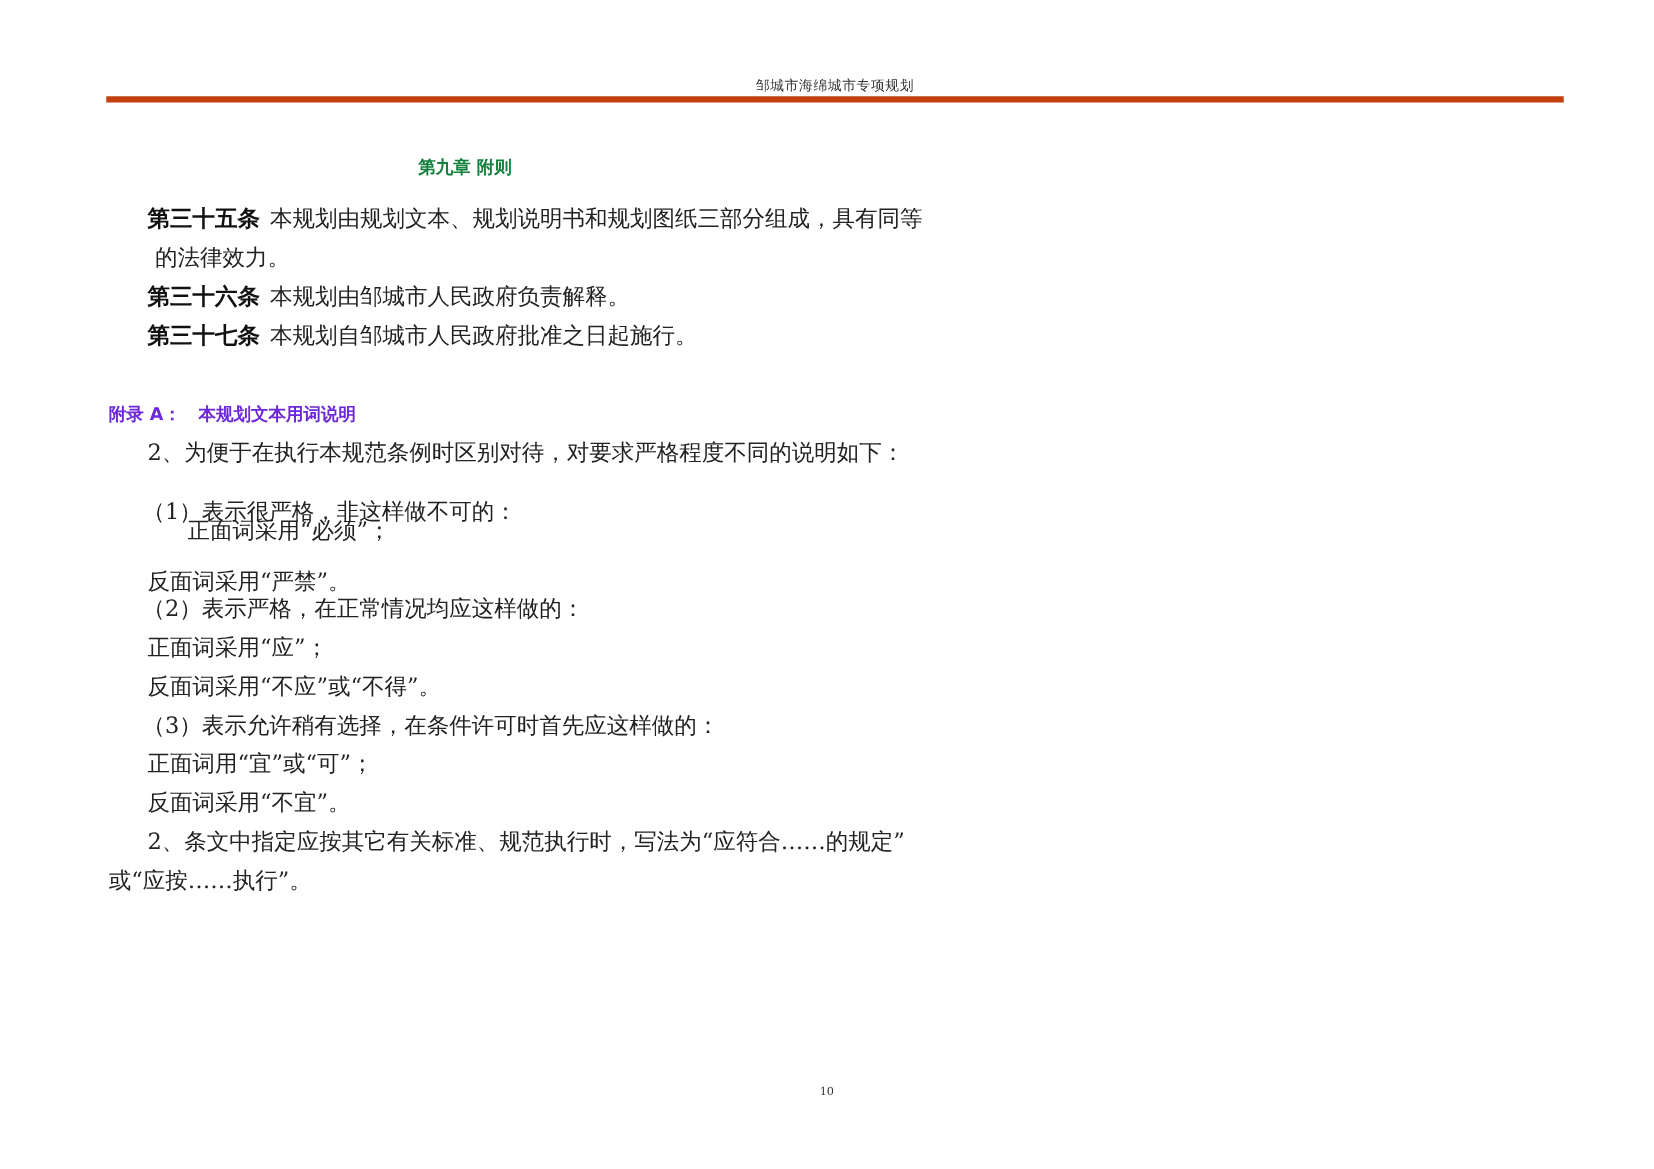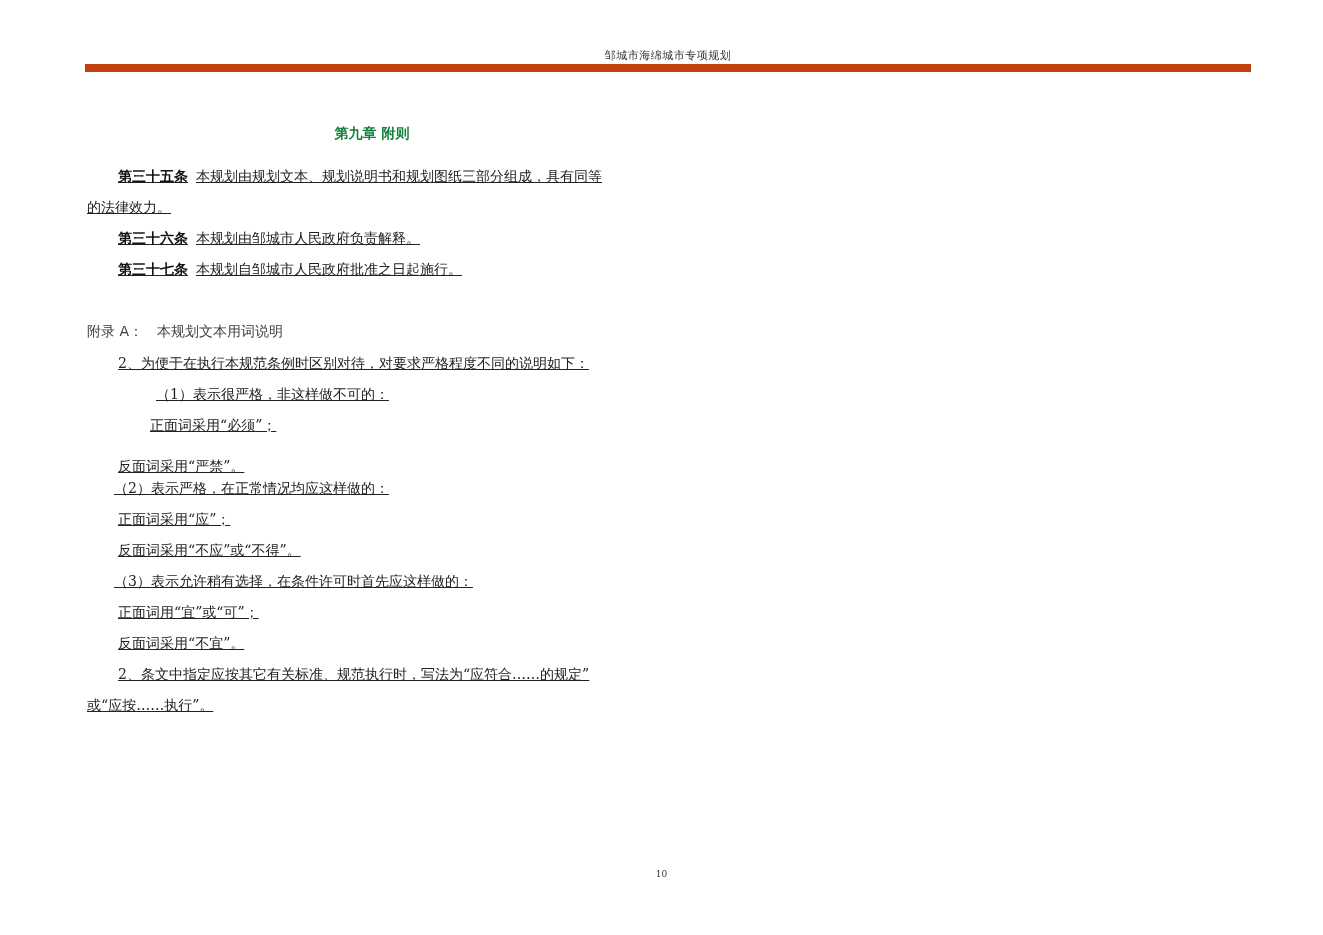--- a/index.html
+++ b/index.html
@@ -11,24 +11,24 @@
       width: 1323px;
       height: 935px;
       position: relative;
       overflow: hidden;
       font-family: "DejaVu Serif", "Liberation Serif", serif;
       color: #1a1a1a;
     }
     .page-header {
       position: absolute;
       left: 85px;
-      top: 46px;
+      top: 59px;
       width: 1166px;
       height: 18px;
-      border-bottom: 8px solid #c2410c;
+      border-bottom: 5px solid #c2410c;
       text-decoration: underline;
     }
     .page-header-title {
       position: absolute;
       left: 0;
       right: 0;
       top: 2px;
       text-align: center;
       font-size: 11px;
       color: #333;
@@ -46,42 +46,41 @@
       width: 570px;
       top: 125px;
       text-align: center;
       font-family: "DejaVu Sans", "Liberation Sans", sans-serif;
       font-weight: bold;
       font-size: 14px;
       color: #15803d;
     }
     .line {
       position: absolute;
-      font-size: 14px;
+      font-size: 18px;
       line-height: 18px;
       white-space: nowrap;
       color: #222;
-      text-decoration: underline;
     }
     .indent { left: 31px; }
     .flush { left: 0; }
     .article-num {
       font-family: "DejaVu Sans", "Liberation Sans", sans-serif;
       font-weight: bold;
       color: #111;
       margin-right: 8px;
     }
     .appendix-title {
       position: absolute;
       left: 0;
       top: 323px;
       font-family: "DejaVu Sans", "Liberation Sans", sans-serif;
-      font-weight: normal;
+      font-weight: bold;
       font-size: 14px;
-      color: #404040;
+      color: #6d28d9;
       white-space: nowrap;
     }
     .appendix-title .label { margin-right: 14px; }
     .page-number {
       position: absolute;
       left: 0;
       width: 1323px;
       top: 869px;
       text-align: center;
       font-size: 9px;
@@ -94,36 +93,36 @@
 <div class="page-header">
   <div class="page-header-title">邹城市海绵城市专项规划</div>
 </div>
 
 <div class="content">
   <div class="chapter-title">第九章  附则</div>
 
   <div class="line indent" style="top:167px;">
     <span class="article-num">第三十五条</span><span>本规划由规划文本、规划说明书和规划图纸三部分组成，具有同等</span>
   </div>
-  <div class="line flush" style="top:198px;">的法律效力。</div>
+  <div class="line flush" style="top:198px;margin-left:37px;">的法律效力。</div>
 
   <div class="line indent" style="top:229px;">
     <span class="article-num">第三十六条</span><span>本规划由邹城市人民政府负责解释。</span>
   </div>
 
   <div class="line indent" style="top:260px;">
     <span class="article-num">第三十七条</span><span>本规划自邹城市人民政府批准之日起施行。</span>
   </div>
 
   <div class="appendix-title">
     <span class="label">附录 A：</span><span>本规划文本用词说明</span>
   </div>
 
   <div class="line indent" style="top:354px;">2、为便于在执行本规范条例时区别对待，对要求严格程度不同的说明如下：</div>
-  <div class="line indent" style="top:385px;left:27px;margin-left:42px;">（1）表示很严格，非这样做不可的：</div>
+  <div class="line indent" style="top:401px;left:27px;">（1）表示很严格，非这样做不可的：</div>
   <div class="line indent" style="top:416px;margin-left:32px;">正面词采用“必须”；</div>
   <div class="line indent" style="top:457px;">反面词采用“严禁”。</div>
   <div class="line indent" style="top:479px;left:27px;">（2）表示严格，在正常情况均应这样做的：</div>
   <div class="line indent" style="top:510px;">正面词采用“应”；</div>
   <div class="line indent" style="top:541px;">反面词采用“不应”或“不得”。</div>
   <div class="line indent" style="top:572px;left:27px;">（3）表示允许稍有选择，在条件许可时首先应这样做的：</div>
   <div class="line indent" style="top:603px;">正面词用“宜”或“可”；</div>
   <div class="line indent" style="top:634px;">反面词采用“不宜”。</div>
   <div class="line indent" style="top:665px;">2、条文中指定应按其它有关标准、规范执行时，写法为“应符合……的规定”</div>
   <div class="line flush" style="top:696px;">或“应按……执行”。</div>

